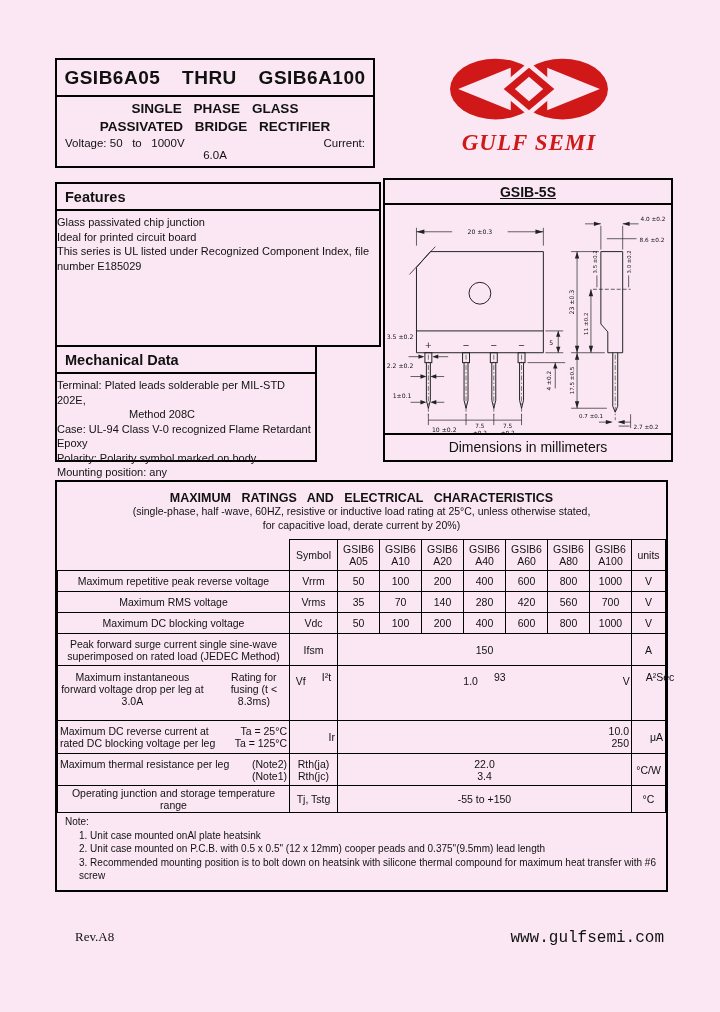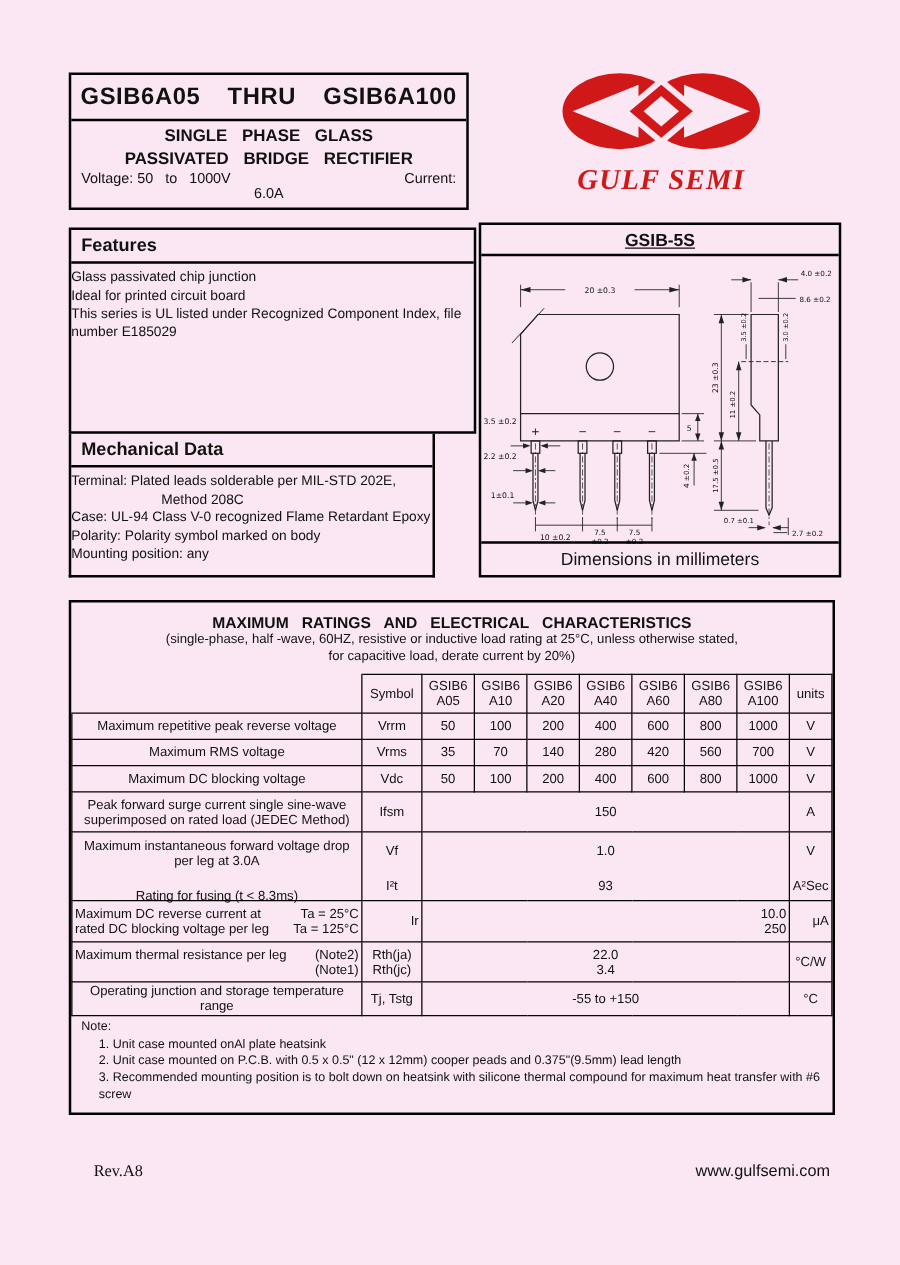--- a/index.html
+++ b/index.html
@@ -21,21 +21,21 @@
   .hb-vrow span{white-space:pre;}
   .hb-current{text-align:center;font-size:11.5px;padding:0 0 5px;}
 
   
   .logo{position:absolute;left:448px;top:54px;width:162px;text-align:center;}
   .logo-text{font-family:"Liberation Serif",serif;font-style:italic;font-weight:bold;
     font-size:23px;letter-spacing:1px;margin-top:2px;}
 
   
   .features-box{position:absolute;left:55px;top:182px;width:326px;height:165px;}
-  .mech-box{position:absolute;left:55px;top:347px;width:293px;height:115px;border-top:none;}
+  .mech-box{position:absolute;left:55px;top:347px;width:262px;height:115px;border-top:none;}
   .sec-title{font-weight:bold;font-size:14.5px;padding:5px 8px 4px;border-bottom:2px solid #000;}
   .sec-body{font-size:11px;line-height:1.32;padding:4px 0;}
   .sec-body .indent{padding-left:72px;}
 
   
   .diagram-box{position:absolute;left:383px;top:178px;width:290px;height:284px;}
   .diag-title{text-align:center;font-weight:bold;font-size:14px;padding:4px 0 3px;
     border-bottom:2px solid #000;}
   .diag-title span{text-decoration:underline;}
   .diag-caption{position:absolute;left:0;right:0;bottom:0;border-top:2px solid #000;
@@ -44,31 +44,31 @@
 
   
   .table-box{position:absolute;left:55px;top:480px;width:613px;}
   .tb-title{text-align:center;font-weight:bold;font-size:12.5px;padding-top:9px;word-spacing:7px;}
   .tb-sub{text-align:center;font-size:10.5px;line-height:1.3;}
   table.ratings{width:100%;border-collapse:collapse;table-layout:fixed;
     font-size:10.5px;margin-top:7px;}
   table.ratings td{border:1.5px solid #000;padding:1px 2px;text-align:center;vertical-align:middle;}
   td.param{text-align:left;padding-left:8px;padding-right:4px;}
   .split{display:flex;justify-content:space-between;}
-  .dual{display:flex;flex-direction:column;justify-content:space-between;height:100%;gap:16px;}
+  .dual{display:flex;justify-content:center;height:100%;gap:16px;}
   .h48{height:48px;box-sizing:border-box;padding:2px 0;}
   tr.hdr td{height:28px;font-size:10.5px;line-height:1.15;}
   tr.r1 td{height:18px;} tr.r4 td{height:30px;} tr.r5 td{height:29px;}
   tr.r6 td{height:52px;} tr.r7 td{height:30px;text-align:right;} tr.r8 td{height:29px;} tr.r9 td{height:21px;}
   .notes{font-size:10px;line-height:1.35;padding:2px 8px 7px;}
   .notes .n-items{padding-left:14px;}
 
   
   .footer-rev{position:absolute;left:75px;top:929px;font-family:"Liberation Serif",serif;font-size:13px;}
-  .footer-url{position:absolute;right:56px;top:929px;font-family:Liberation Sans, sans-serif;font-size:13px;}
+  .footer-url{position:absolute;right:56px;top:929px;font-family:Liberation Mono, monospace;font-size:16px;}
 </style>
 </head>
 <body>
 
 <div class="box header-box">
   <div class="hb-title">GSIB6A05 THRU GSIB6A100</div>
   <div class="hb-sub-wrap">
     <div class="hb-sub">SINGLE PHASE GLASS</div>
     <div class="hb-sub">PASSIVATED BRIDGE RECTIFIER</div>
   </div>

